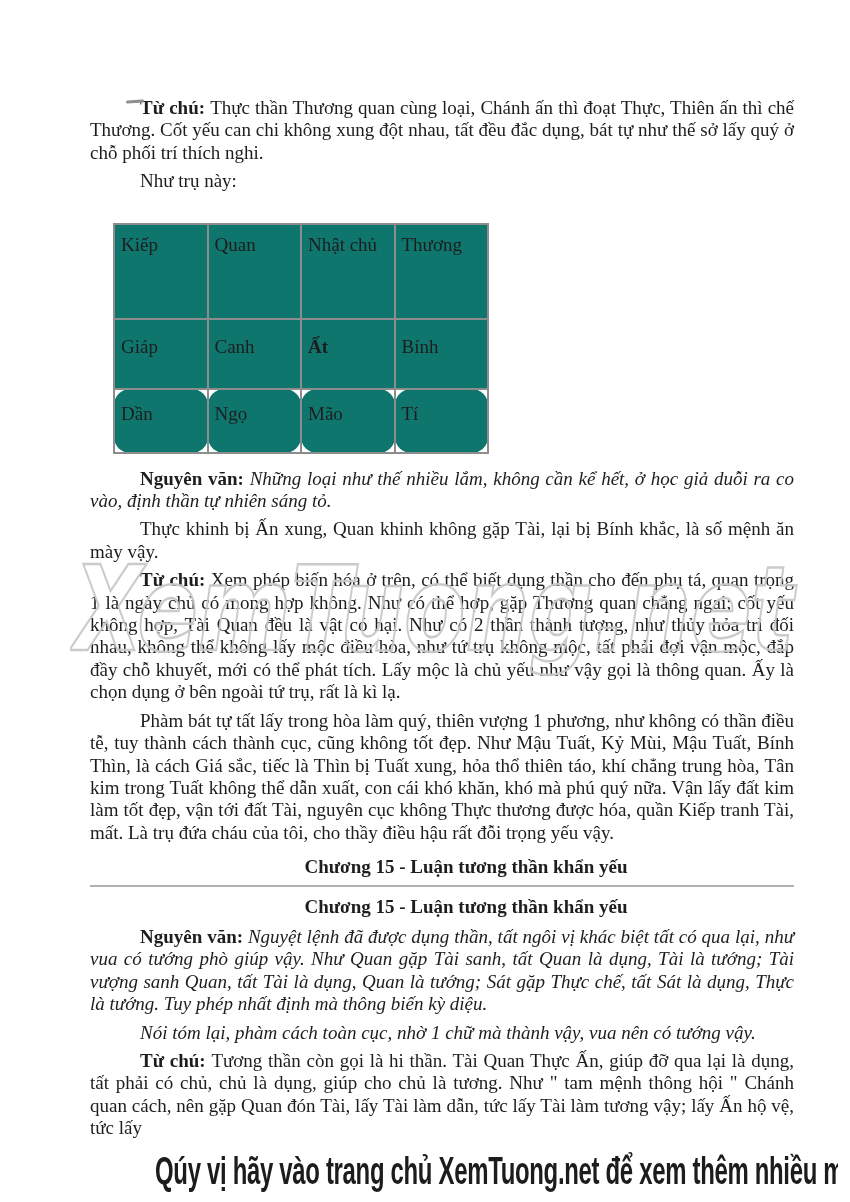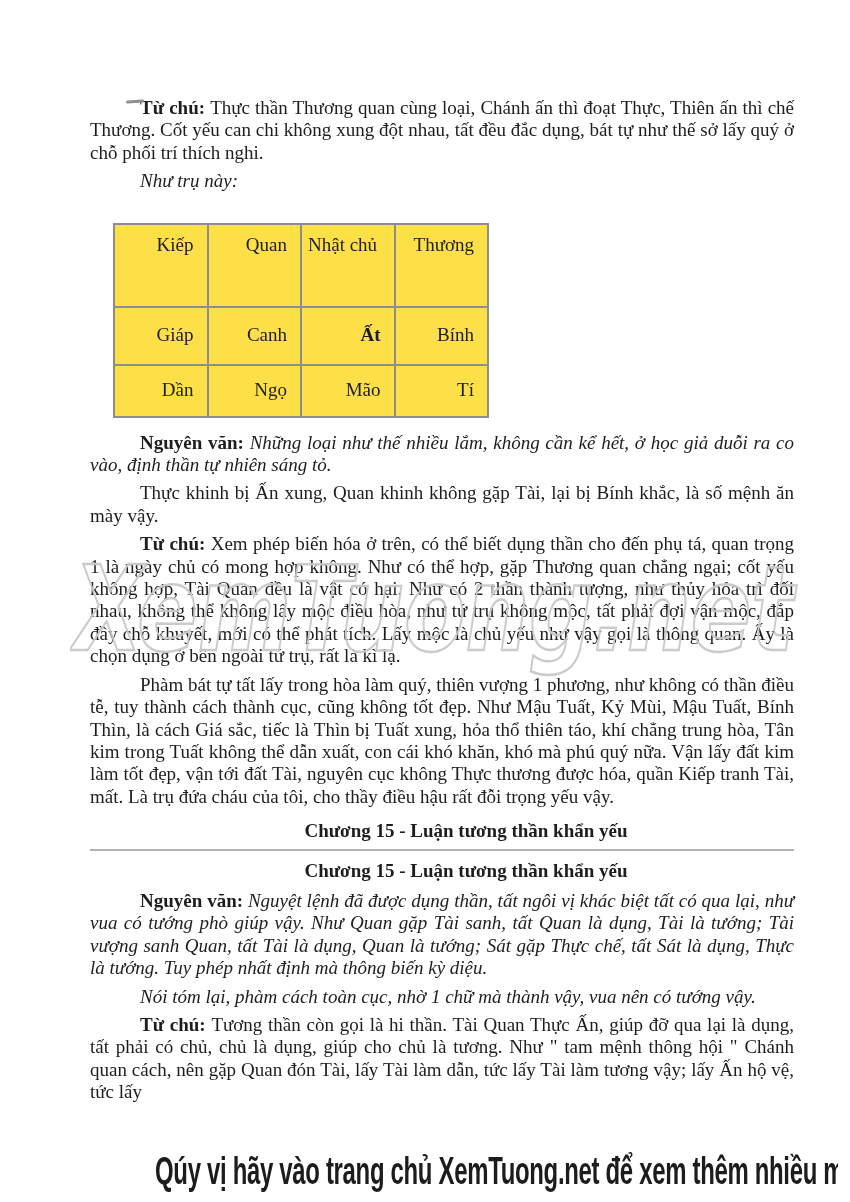--- a/index.html
+++ b/index.html
@@ -18,38 +18,38 @@
     font-size:19px;
     line-height:22.4px;
   }
   .content p{
     margin:0 0 6px 0;
     text-indent:50px;
     text-align:justify;
   }
   .lbl{font-weight:bold;}
   .it{font-style:italic;}
-  p.intro{margin-bottom:16px;font-style:italic;}
+  p.intro{margin-bottom:16px;}
   
   table.pillars{
     border-collapse:collapse;
     margin:30px 0 14px 23px;
     width:376px;
     table-layout:fixed;
   }
   table.pillars td{
     border:2px solid #8d8d8d;
     font-size:19px;
-    text-align:right;
-    padding:0 13px 0 6px;
-    background:#fde047;
+    text-align:left;
+    padding:0 13px 12px 6px;
+    background:#0f766e;
   }
   table.pillars tr.r1 td{height:72px;vertical-align:top;padding-top:9px;}
   table.pillars tr.r2 td{height:56px;vertical-align:middle;margin-top:6px;}
-  table.pillars tr.r3 td{height:50px;vertical-align:middle;}
+  table.pillars tr.r3 td{height:50px;vertical-align:middle;border-radius:16px;}
   td.wrap-cell{text-align:right;text-align-last:left;padding-left:9px;}
   td.c-center{text-align:center;padding-right:4px;}
   td.bold{font-weight:bold;}
   
   .chapter{
     font-weight:bold;
     text-indent:48px;
     margin:12px 0 0 0;
     font-size:19px;
     line-height:22.4px;

